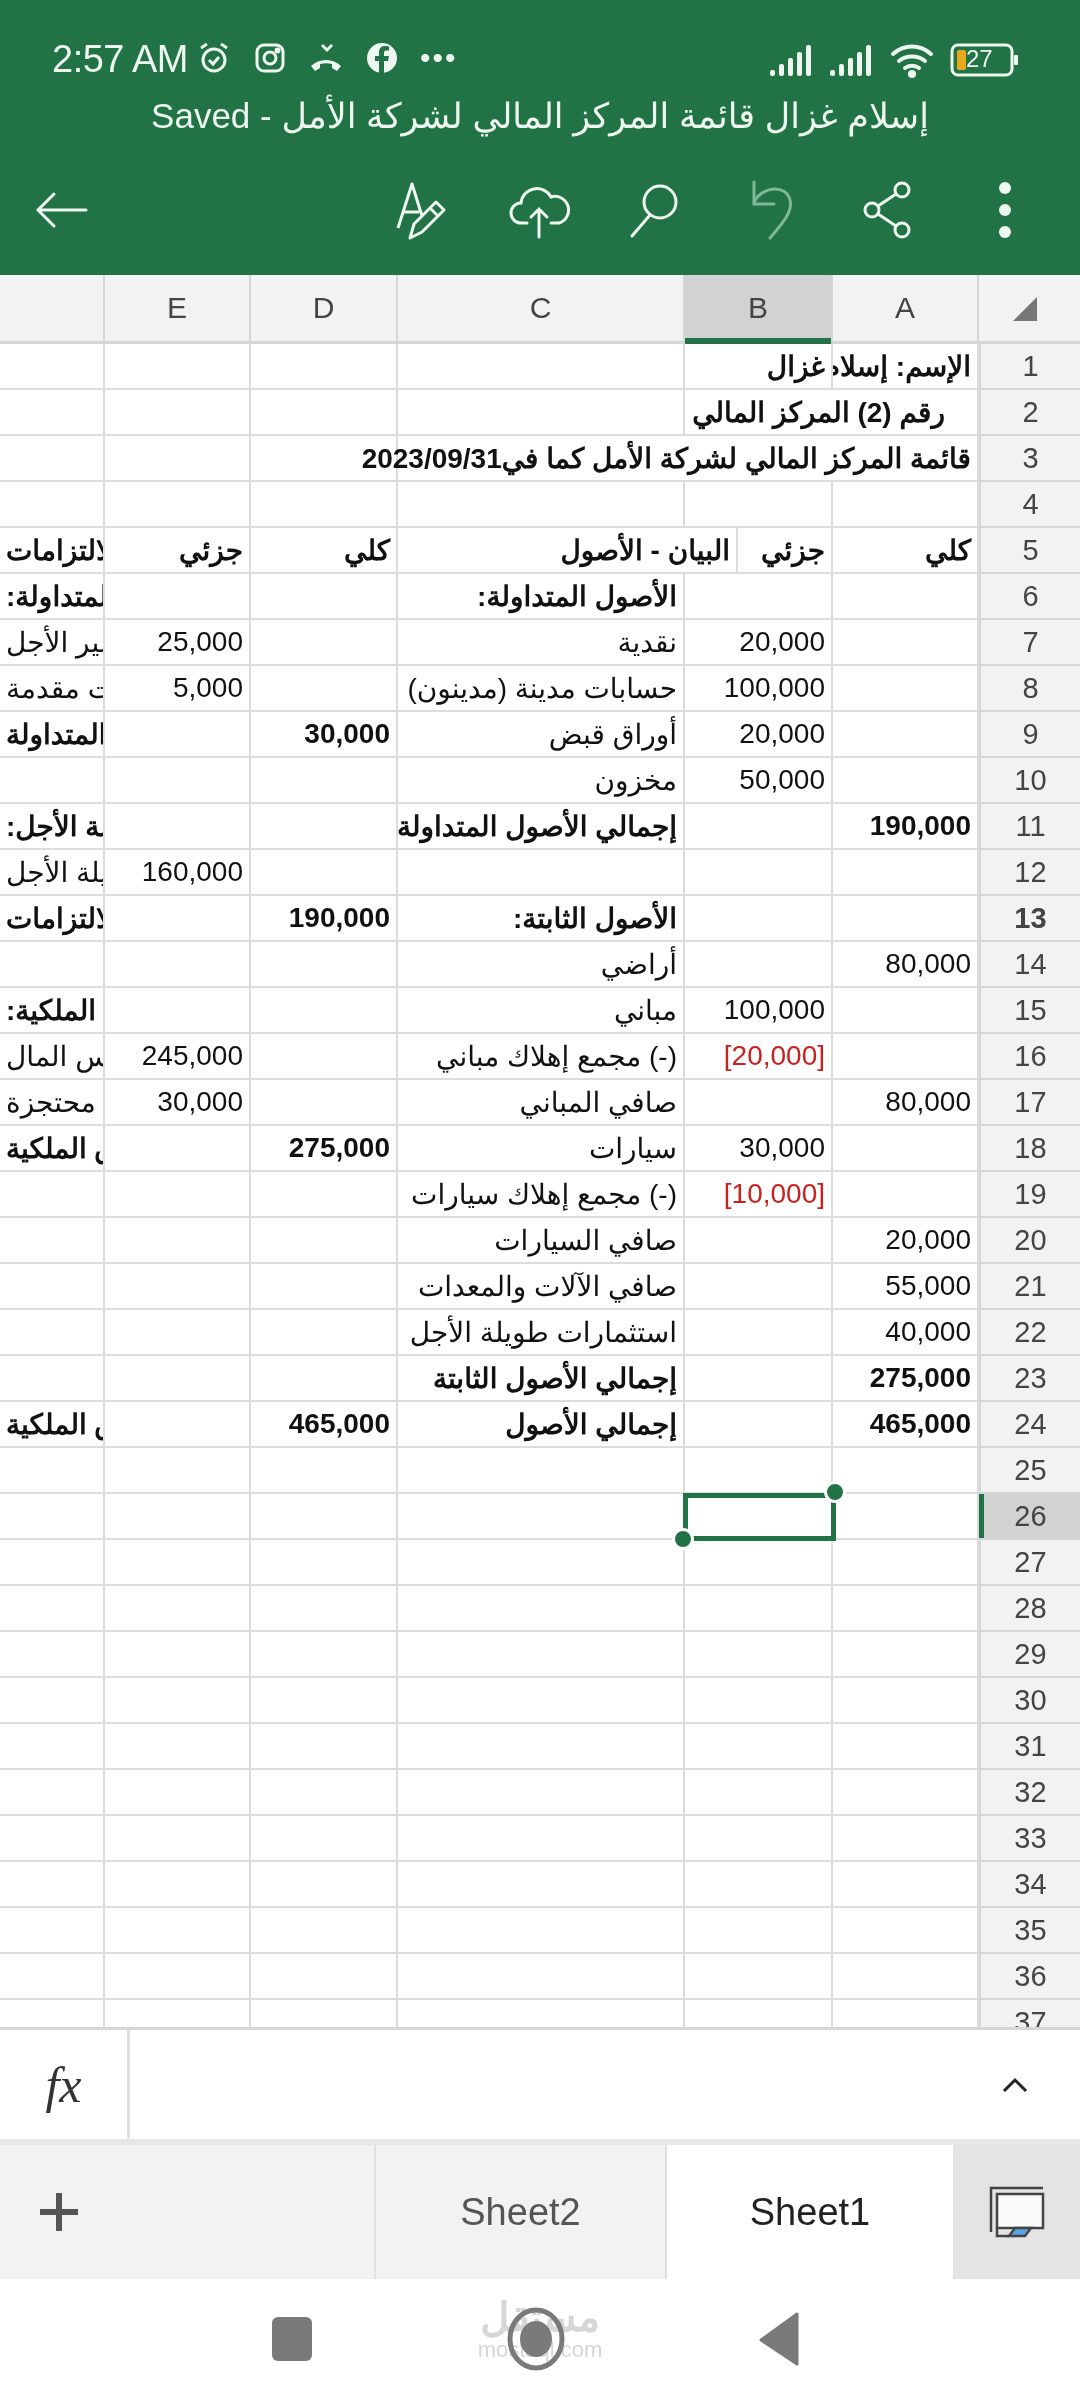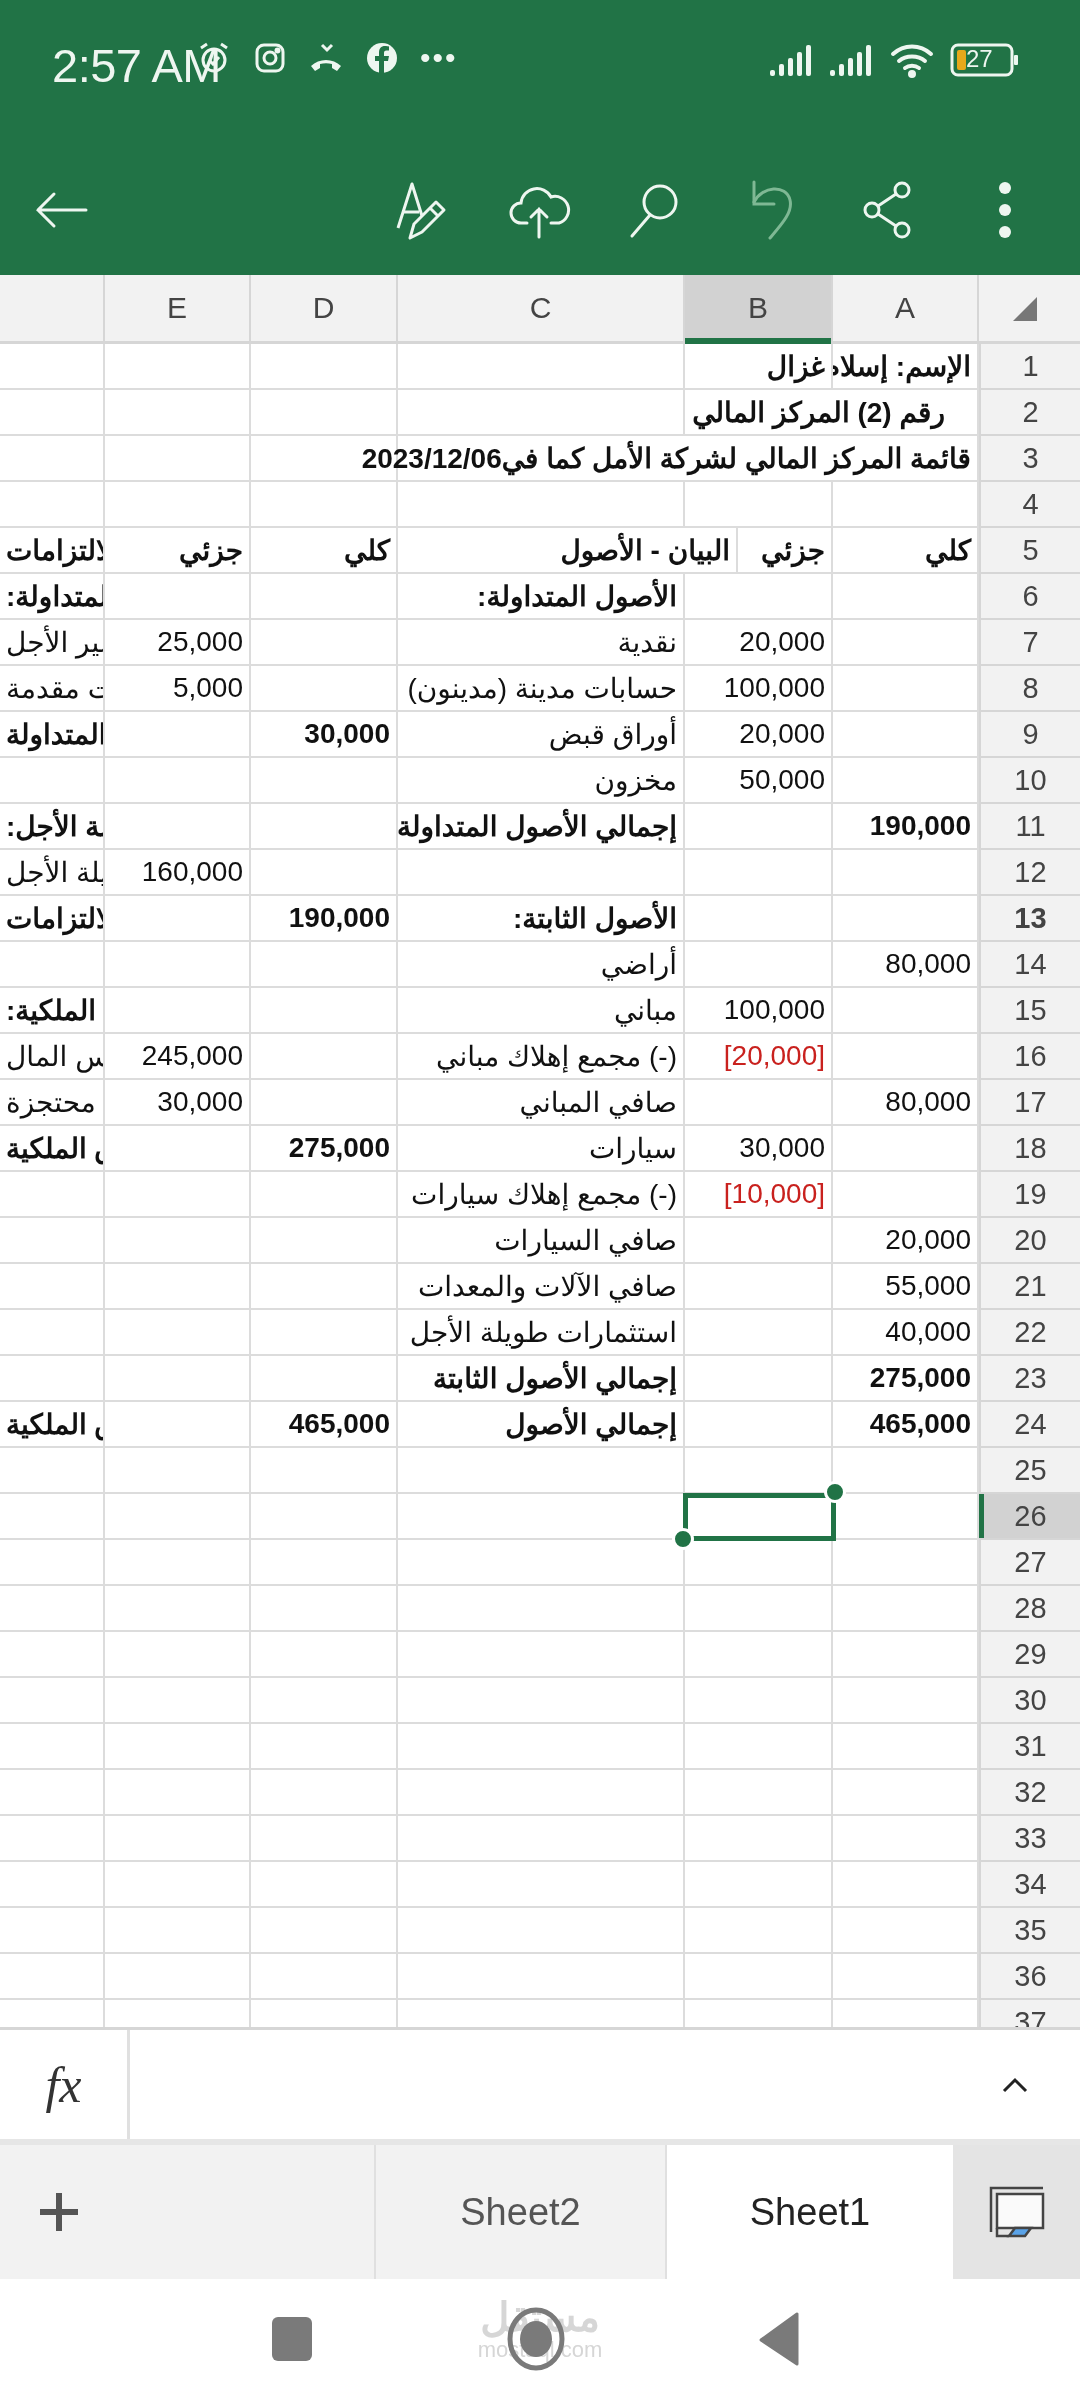--- a/index.html
+++ b/index.html
@@ -1,21 +1,21 @@
 <!DOCTYPE html>
 <html><head>
 <meta charset="utf-8">
 <style>
   * { box-sizing: border-box; margin: 0; padding: 0; }
   html, body { width: 1080px; height: 2400px; overflow: hidden; background: #ffffff; font-family: "Liberation Sans", sans-serif; }
   #root { position: relative; width: 1080px; height: 2400px; overflow: hidden; }
 
   
   .appbar { position: absolute; left: 0; top: 0; width: 1080px; height: 275px; background: #217346; color: #eef6f0; }
-  .status-time { position: absolute; left: 52px; top: 38px; font-size: 47px; letter-spacing: -0.5px; }
+  .status-time { position: absolute; left: 52px; top: 38px; font-size: 38px; letter-spacing: -0.5px; }
   .status-icons-left { position: absolute; left: 196px; top: 36px; display: flex; gap: 22px; align-items: center; height: 44px; }
   .status-icons-right { position: absolute; right: 60px; top: 38px; display: flex; gap: 16px; align-items: center; height: 44px; }
   .sicon { display: inline-flex; align-items: center; justify-content: center; }
   .title { position: absolute; left: 0; width: 1080px; top: 96px; text-align: center; font-size: 35px; direction: rtl; }
   .toolbar-btn { position: absolute; top: 175px; width: 70px; height: 70px; display: flex; align-items: center; justify-content: center; }
 
   
   .colhdr { position: absolute; top: 275px; height: 69px; background: #f2f2f2; border-right: 2px solid #d6d6d6; border-bottom: 3px solid #d6d6d6; color: #444; font-size: 30px; display: flex; align-items: center; justify-content: center; }
   .colhdr.selected { background: #d2d2d2; }
   .colhdr.selected::after { content: ""; position: absolute; left: 0; right: 0; bottom: -3px; height: 6px; background: #217346; }
@@ -122,20 +122,21 @@
       <span class="sicon" style="position:relative;">
         <svg width="70" height="34" viewBox="0 0 70 34">
             <rect x="2" y="2" width="60" height="30" rx="6" fill="none" stroke="#eef6f0" stroke-width="3"></rect>
             <rect x="7" y="7" width="9" height="20" rx="2" fill="#e8a81c"></rect>
             <rect x="64" y="12" width="4" height="10" rx="1" fill="#eef6f0"></rect>
           </svg>
         <span style="position:absolute;left:16px;top:2px;font-size:24px;color:#eef6f0;">27</span>
       </span>
     </div>
 
+    <div class="title">إسلام غزال  قائمة المركز المالي لشركة الأمل - Saved</div>
 
     <div class="toolbar-btn" style="left:27px;">
       <svg width="56" height="40" viewBox="0 0 56 40" fill="none" stroke="#eef6f0" stroke-width="3" stroke-linecap="round">
           <path d="M52 20H4M20 4L4 20l16 16"></path>
         </svg>
     </div>
     <div class="toolbar-btn" style="left:389px;">
       <svg width="60" height="64" viewBox="0 0 60 64" fill="none" stroke="#eef6f0" stroke-width="3" stroke-linejoin="round">
           <path d="M4 50L18 6l10 32M9 34h16"></path>
           <path d="M16 60l4-14 22-22 8 8-22 22z"></path>
@@ -198,21 +199,21 @@
       <div class="rowhdr" style="top: 390px;">2</div>
       <div class="cell fcol" style="left: 0px; top: 390px; width: 105px;"></div>
       <div class="cell txt" style="left: 105px; top: 390px; width: 146px;"></div>
       <div class="cell txt" style="left: 251px; top: 390px; width: 147px;"></div>
       <div class="cell txt" style="left: 398px; top: 390px; width: 287px;"></div>
       <div class="cell txt bold" style="left: 685px; top: 390px; width: 294px; overflow: visible; z-index: 2; justify-content: flex-start; padding-right: 32px;">رقم (2) المركز المالي</div>
       <div class="rowhdr" style="top: 436px;">3</div>
       <div class="cell fcol" style="left: 0px; top: 436px; width: 105px;"></div>
       <div class="cell txt" style="left: 105px; top: 436px; width: 146px;"></div>
       <div class="cell txt" style="left: 251px; top: 436px; width: 147px;"></div>
-      <div class="cell txt bold" style="left: 398px; top: 436px; width: 581px; overflow: visible; z-index: 2; justify-content: flex-start;">قائمة المركز المالي لشركة الأمل كما في2023/12/06</div>
+      <div class="cell txt bold" style="left: 398px; top: 436px; width: 581px; overflow: visible; z-index: 2; justify-content: flex-start;">قائمة المركز المالي لشركة الأمل كما في2023/09/31</div>
       <div class="rowhdr" style="top: 482px;">4</div>
       <div class="cell fcol" style="left: 0px; top: 482px; width: 105px;"></div>
       <div class="cell txt" style="left: 105px; top: 482px; width: 146px;"></div>
       <div class="cell txt" style="left: 251px; top: 482px; width: 147px;"></div>
       <div class="cell txt" style="left: 398px; top: 482px; width: 287px;"></div>
       <div class="cell txt" style="left: 685px; top: 482px; width: 148px;"></div>
       <div class="cell txt" style="left: 833px; top: 482px; width: 146px;"></div>
       <div class="rowhdr" style="top: 528px;">5</div>
       <div class="cell fcol bold" style="left: 0px; top: 528px; width: 105px;">
         <span>البيان - الالتزامات</span>

